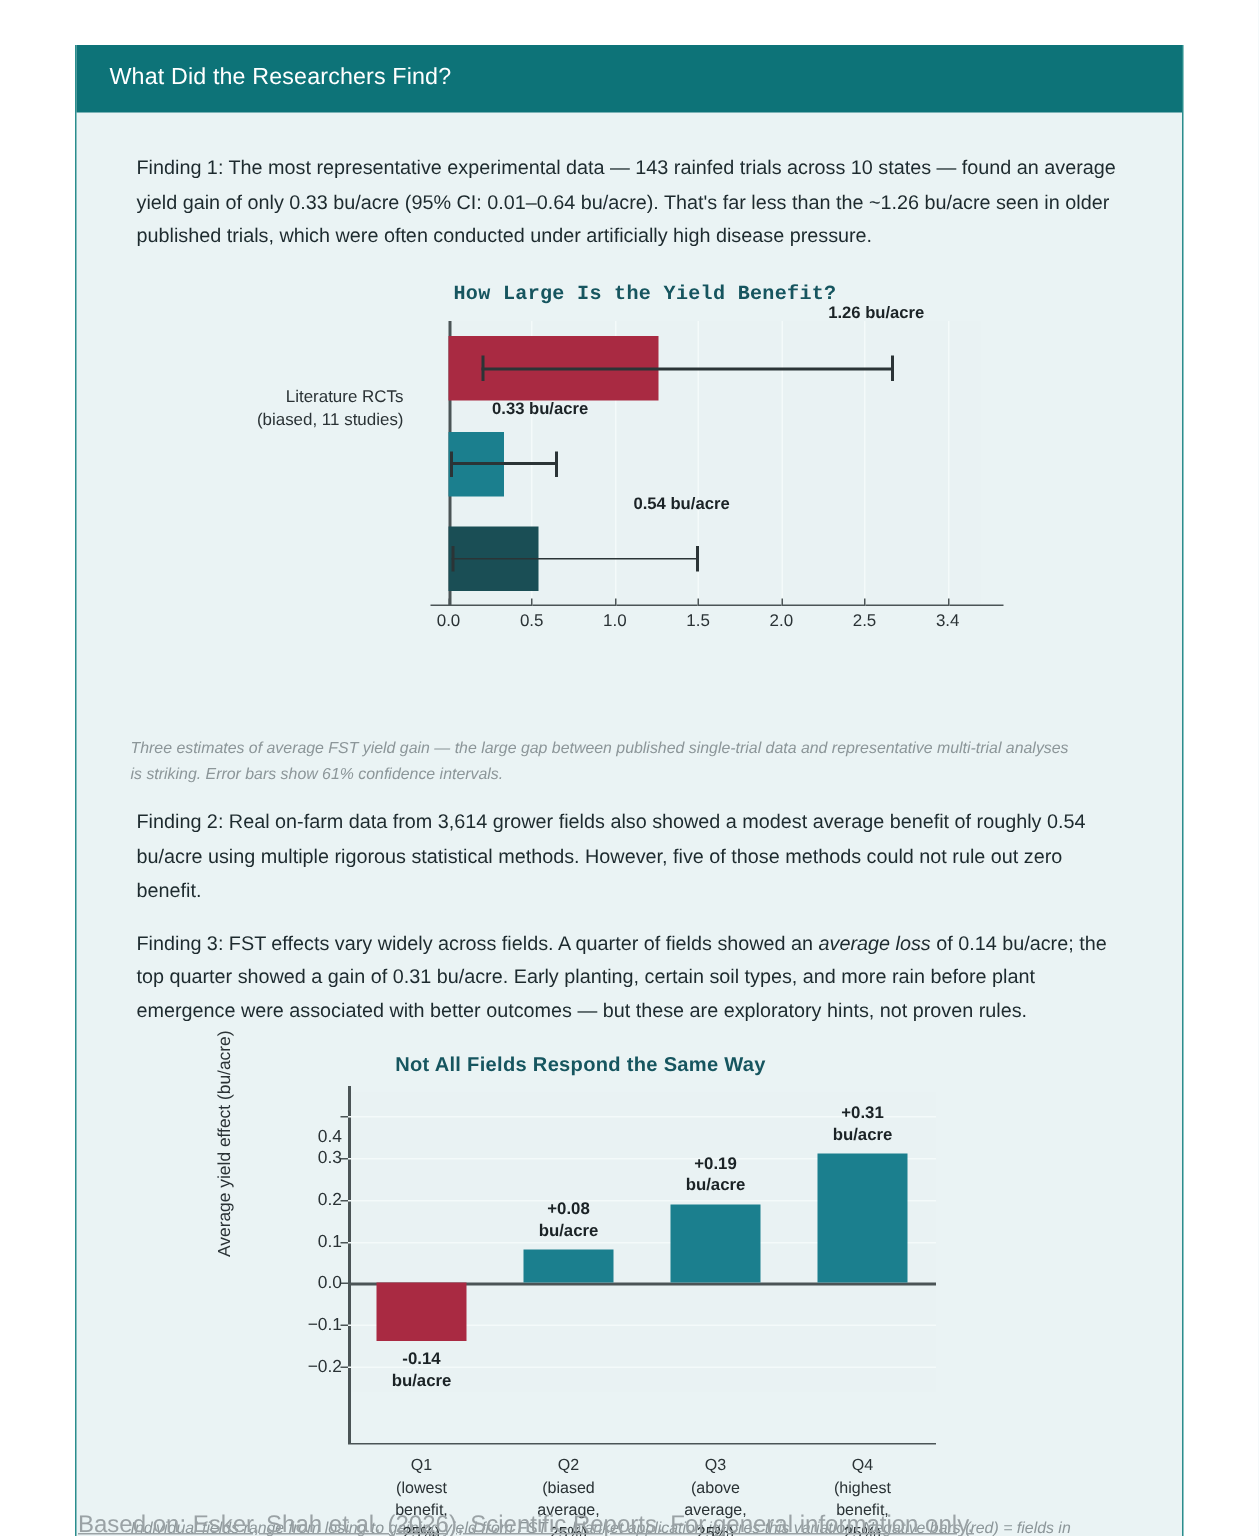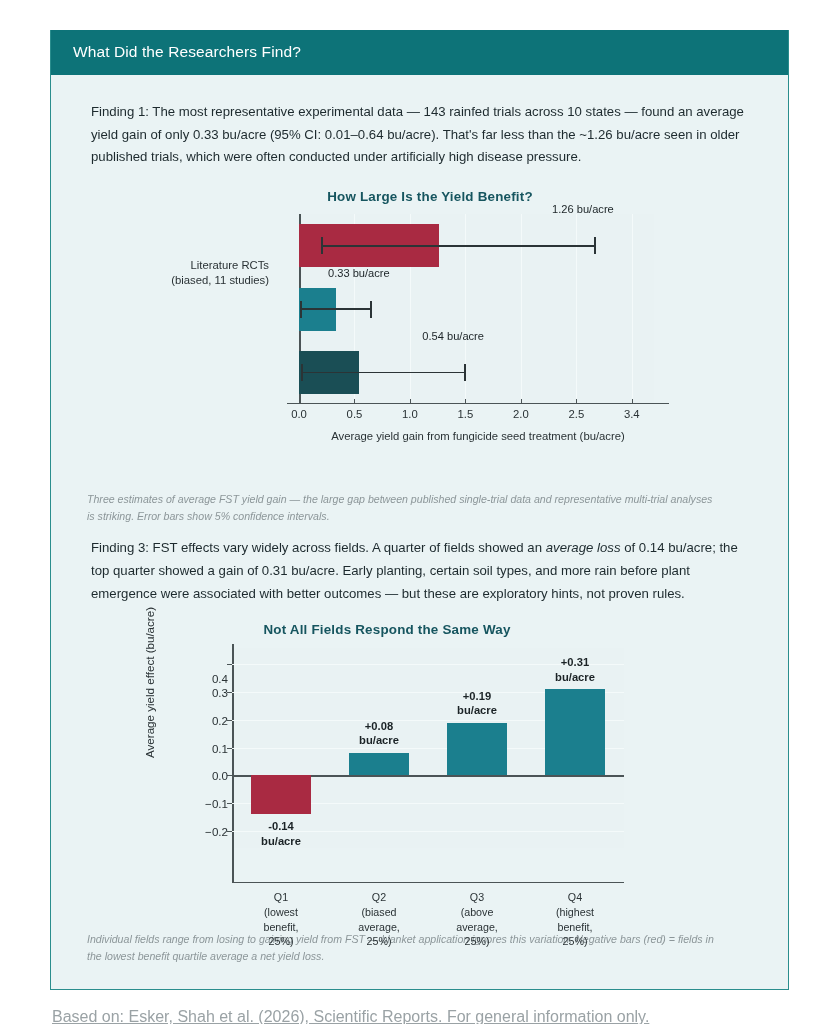--- a/index.html
+++ b/index.html
@@ -56,21 +56,21 @@
   .fig2 { height: 305px; margin-top: 12px; }
 
   .fig-title {
     position: absolute;
     text-align: center;
     font-size: 13.4px;
     font-weight: bold;
     color: #16555f;
     letter-spacing: .2px;
   }
-  .fig1 .fig-title { left: 188px; top: 8px; width: 330px; }
+  .fig1 .fig-title { left: 188px; top: 8px; width: 330px; font-family: Liberation Mono, monospace; }
   .fig2 .fig-title { left: 70px; top: 4px;  width: 480px; }
 
   .plot { position: absolute; background: #e9f2f3; }
 
   
   .p1 { left: 222px; top: 33px; width: 355px; height: 190px; }
   .p1 .vaxis { position:absolute; left:0; top:0; width:1.5px; height:190px; background:#4b5456; }
   .p1 .xaxis { position:absolute; left:-12px; bottom:0; width:382px; height:1.5px; background:#4b5456; }
   .p1 .vgrid { position:absolute; top:0; width:1px; height:190px; background:#f4fafa; }
   .p1 .tick  { position:absolute; bottom:0; width:1px; height:5px; background:#4b5456; }
@@ -82,21 +82,21 @@
     position:absolute; top:216px; left:-12px; width:382px;
     text-align:center; font-size:11.3px; color:#2a3235;
   }
 
   .hbar { position:absolute; left:0; }
 
   .errline { position:absolute; height:1.6px; background:#2b3436; }
   .errcap  { position:absolute; width:1.6px; height:17px; background:#2b3436; }
 
   .vallab {
-    position:absolute; font-size:11.1px; font-weight:normal; color:#1b2326;
+    position:absolute; font-size:11.1px; font-weight:bold; color:#1b2326;
     white-space:nowrap;
   }
 
   .cat1 {
     position:absolute; text-align:right; font-size:11.3px;
     line-height:1.35; color:#2a3235; width:175px; left:30px;margin-top:28px;
   }
 
   
   .p2 { left: 155px; top: 30px; width: 392px; height: 200px; }
@@ -164,21 +164,20 @@
             <div class="ticklab" style="left: 166.406px;">1.5</div>
             <div class="vgrid" style="left: 221.875px;"></div>
             <div class="tick" style="left: 221.875px; bottom: 0px;"></div>
             <div class="ticklab" style="left: 221.875px;">2.0</div>
             <div class="vgrid" style="left: 277.344px;"></div>
             <div class="tick" style="left: 277.344px; bottom: 0px;"></div>
             <div class="ticklab" style="left: 277.344px;">2.5</div>
             <div class="vgrid" style="left: 332.812px;"></div>
             <div class="tick" style="left: 332.812px; bottom: 0px;"></div>
             <div class="ticklab" style="left: 332.812px;">3.4</div>
-            <div class="xlabel">Average yield gain from fungicide seed treatment (bu/acre)</div>
             <div class="hbar" style="top: 10.1667px; height: 43px; width: 139.781px; background: rgb(169, 42, 66);"></div>
             <div class="errline" style="left: 22.1875px; width: 272.906px; top: 30.8667px;"></div>
             <div class="errcap" style="left: 22.1875px; top: 23.1667px;"></div>
             <div class="errcap" style="left: 295.094px; top: 23.1667px;"></div>
             <div class="vallab" style="left: 253.094px; top: -10.8333px;">1.26 bu/acre</div>
             <div class="cat1" style="left: -205px; top: 15.6667px;">
               <div>Literature RCTs</div>
               <div>(biased, 11 studies)</div>
             </div>
             <div class="hbar" style="top: 73.5px; height: 43px; width: 36.6094px; background: rgb(27, 127, 142);"></div>
@@ -188,22 +187,23 @@
             <div class="vallab" style="left: 29px; top: 52.5px;">0.33 bu/acre</div>
             <div class="hbar" style="top: 136.833px; height: 43px; width: 59.9062px; background: rgb(26, 78, 85);"></div>
             <div class="errline" style="left: 2.21875px; width: 163.078px; top: 157.533px;"></div>
             <div class="errcap" style="left: 2.21875px; top: 149.833px;"></div>
             <div class="errcap" style="left: 165.297px; top: 149.833px;"></div>
             <div class="vallab" style="left: 123.297px; top: 115.833px;">0.54 bu/acre</div>
           </div>
         <div class="xlabel-holder"></div>
       </div>
 
-      <p class="caption">Three estimates of average FST yield gain — the large gap between published single-trial data and representative multi-trial analyses is striking. Error bars show 5% confidence intervals.</p>
-
+      <p class="caption">Three estimates of average FST yield gain — the large gap between published single-trial data and representative multi-trial analyses is striking. Error bars show 61% confidence intervals.</p>
+
+      <p class="para">Finding 2: Real on-farm data from 3,614 grower fields also showed a modest average benefit of roughly 0.54 bu/acre using multiple rigorous statistical methods. However, five of those methods could not rule out zero benefit.</p>
 
       <p class="para">
         <span>Finding 3: FST effects vary widely across fields. A quarter of fields showed an </span><em>average loss</em><span> of 0.14 bu/acre; the top quarter showed a gain of 0.31 bu/acre. Early planting, certain soil types, and more rain before plant emergence were associated with better outcomes — but these are exploratory hints, not proven rules.</span>
       </p>
 
       <div class="figure fig2">
         <div class="fig-title">Not All Fields Respond the Same Way</div>
         <div class="y2title">Average yield effect (bu/acre)</div>
         <div class="plot p2" id="plot2">
           <div class="vaxis"></div>

